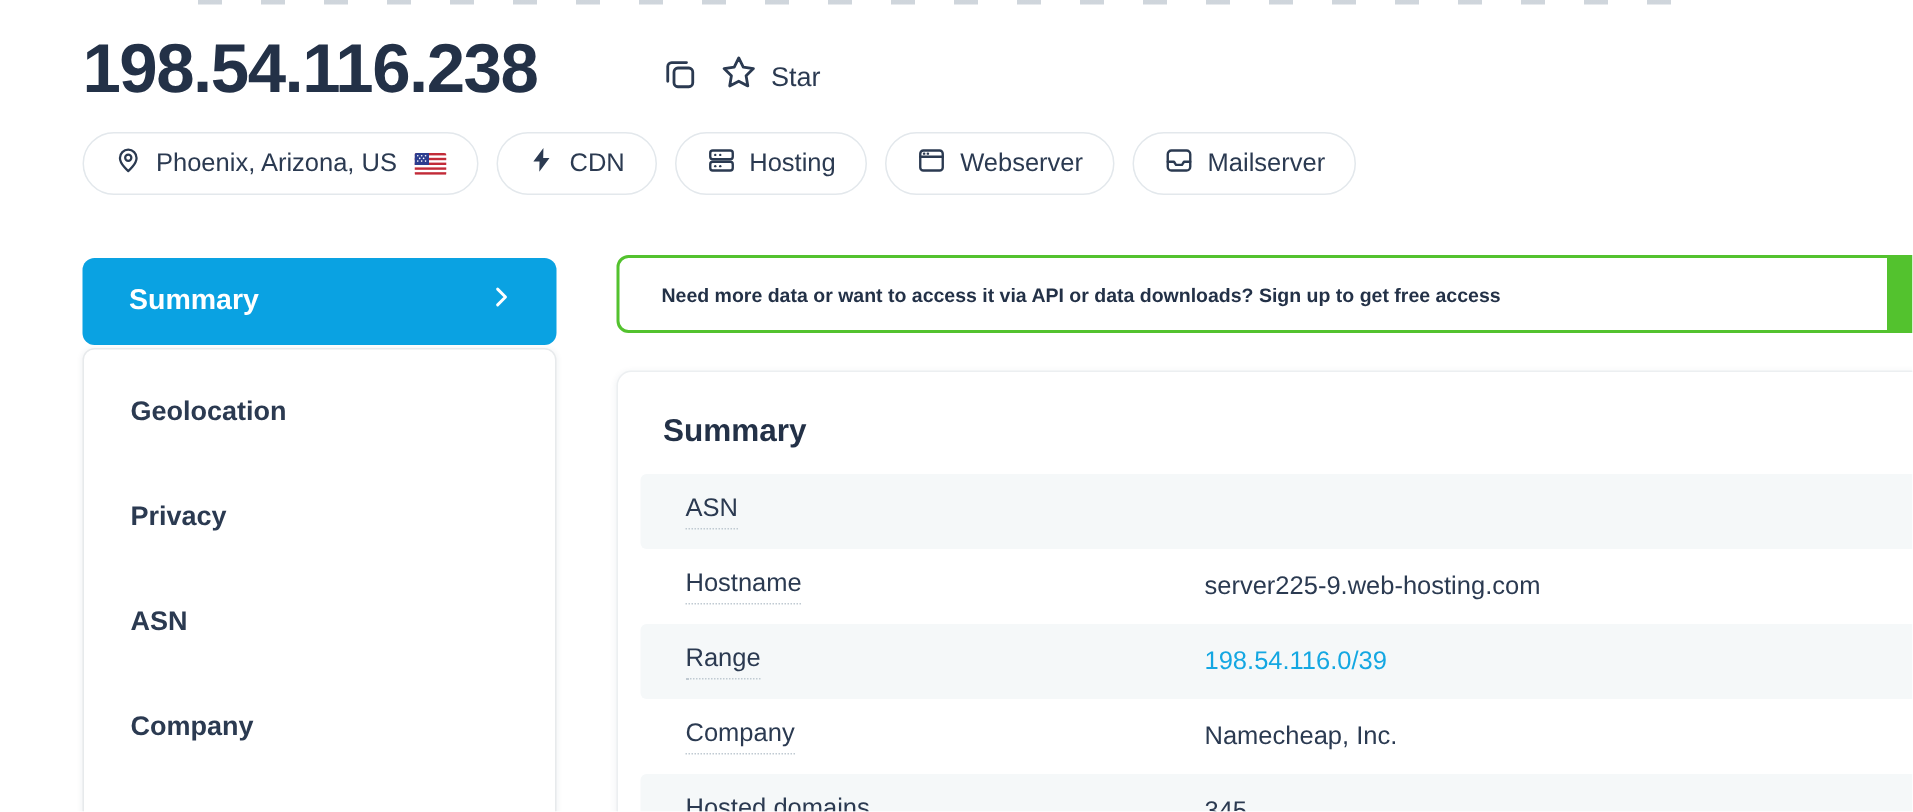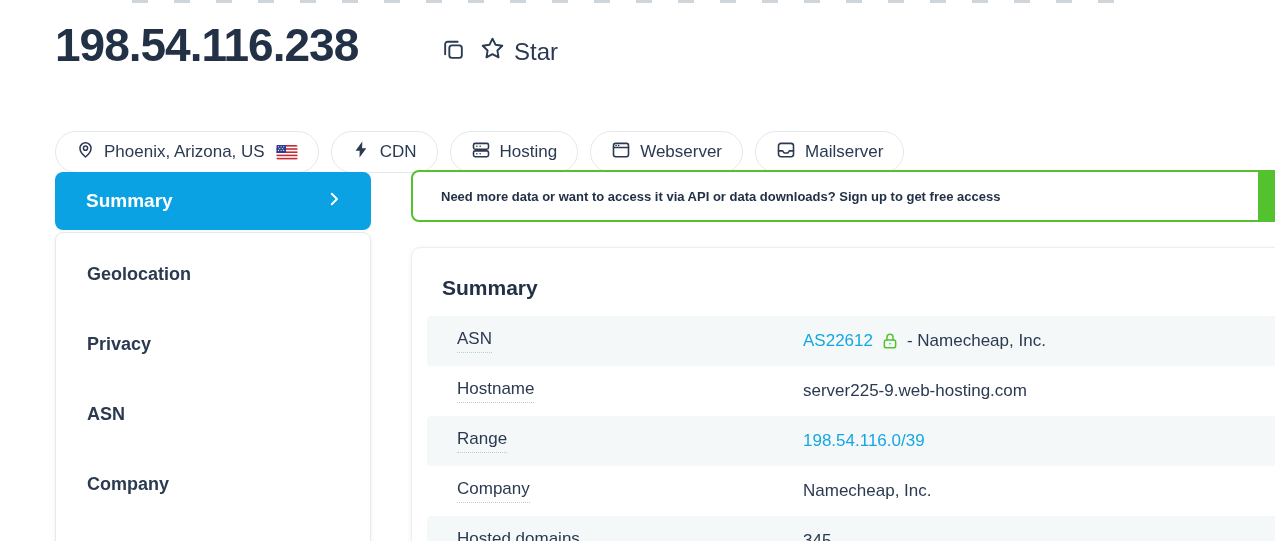--- a/index.html
+++ b/index.html
@@ -11,27 +11,27 @@
   .top-cutoff { position:absolute; left:132px; top:0; width:990px; height:3px;
     background:repeating-linear-gradient(90deg,#c3cbd3 0 16px, transparent 16px 42px);
     opacity:.8; }
 
   
   .ip-title { position:absolute; left:55px; top:18px; font-size:46px; font-weight:700;
     letter-spacing:-1px; color:#233147; }
   .icon-btn { position:absolute; display:flex; align-items:center; gap:9px; color:#2b3a51;
     background:none; border:none; cursor:pointer; font-family:inherit; }
   .copy-btn { left:441px; top:37px; }
-  .star-btn { left:480px; top:36px; font-size:24px; color:#2b3a51; }
+  .star-btn { left:480px; top:36px; font-size:18px; color:#2b3a51; }
 
   
   .chips { position:absolute; left:55px; top:88px; display:flex; gap:12px; }
   .chip { height:42px; display:flex; align-items:center; gap:9px; padding:0 20px;
     border:1px solid #e3e8ec; border-radius:21px; background:#fff; font-size:17px;
-    color:#2b3a51; white-space:nowrap;margin-top:43px; }
+    color:#2b3a51; white-space:nowrap; }
   .chip svg { flex:0 0 auto; }
   .flag { width:22px; height:15px; border-radius:2px; margin-left:2px; }
 
   
   .side-active { position:absolute; left:55px; top:172px; width:316px; height:58px;
     background:#0aa2e2; border-radius:8px; display:flex; align-items:center;
     justify-content:space-between; padding:0 28px 0 31px; color:#fff; font-size:19px;
     font-weight:600; cursor:pointer; }
   .side-card { position:absolute; left:55px; top:232px; width:316px; height:340px;
     background:#fff; border:1px solid #e7eaec; border-radius:8px;
@@ -197,31 +197,20 @@
     <span class="banner-text">Need more data or want to access it via API or data downloads? Sign up to get free access</span>
     <button class="banner-btn"></button>
   </div>
 
   <section class="card">
     <h2 class="card-title">Summary</h2>
     <div class="table">
 
       <div class="row alt">
         <span class="row-label">ASN</span>
-        <span class="row-value">
-          <a class="link">AS22612</a>
-          <span class="lock">
-            <svg width="18" height="18" viewBox="0 0 24 24" fill="none" stroke="#53c22e" stroke-width="2" stroke-linecap="round" stroke-linejoin="round">
-              <rect x="4.5" y="10.5" width="15" height="10.5" rx="2.5"></rect>
-              <path d="M8 10.5V7a4 4 0 0 1 8 0v3.5"></path>
-              <circle cx="12" cy="15.7" r="1.1" fill="#53c22e" stroke="none"></circle>
-            </svg>
-          </span>
-          <span class="suffix">- Namecheap, Inc.</span>
-        </span>
       </div>
 
       <div class="row">
         <span class="row-label">Hostname</span>
         <span class="row-value">server225-9.web-hosting.com</span>
       </div>
 
       <div class="row alt">
         <span class="row-label">Range</span>
         <span class="row-value">

